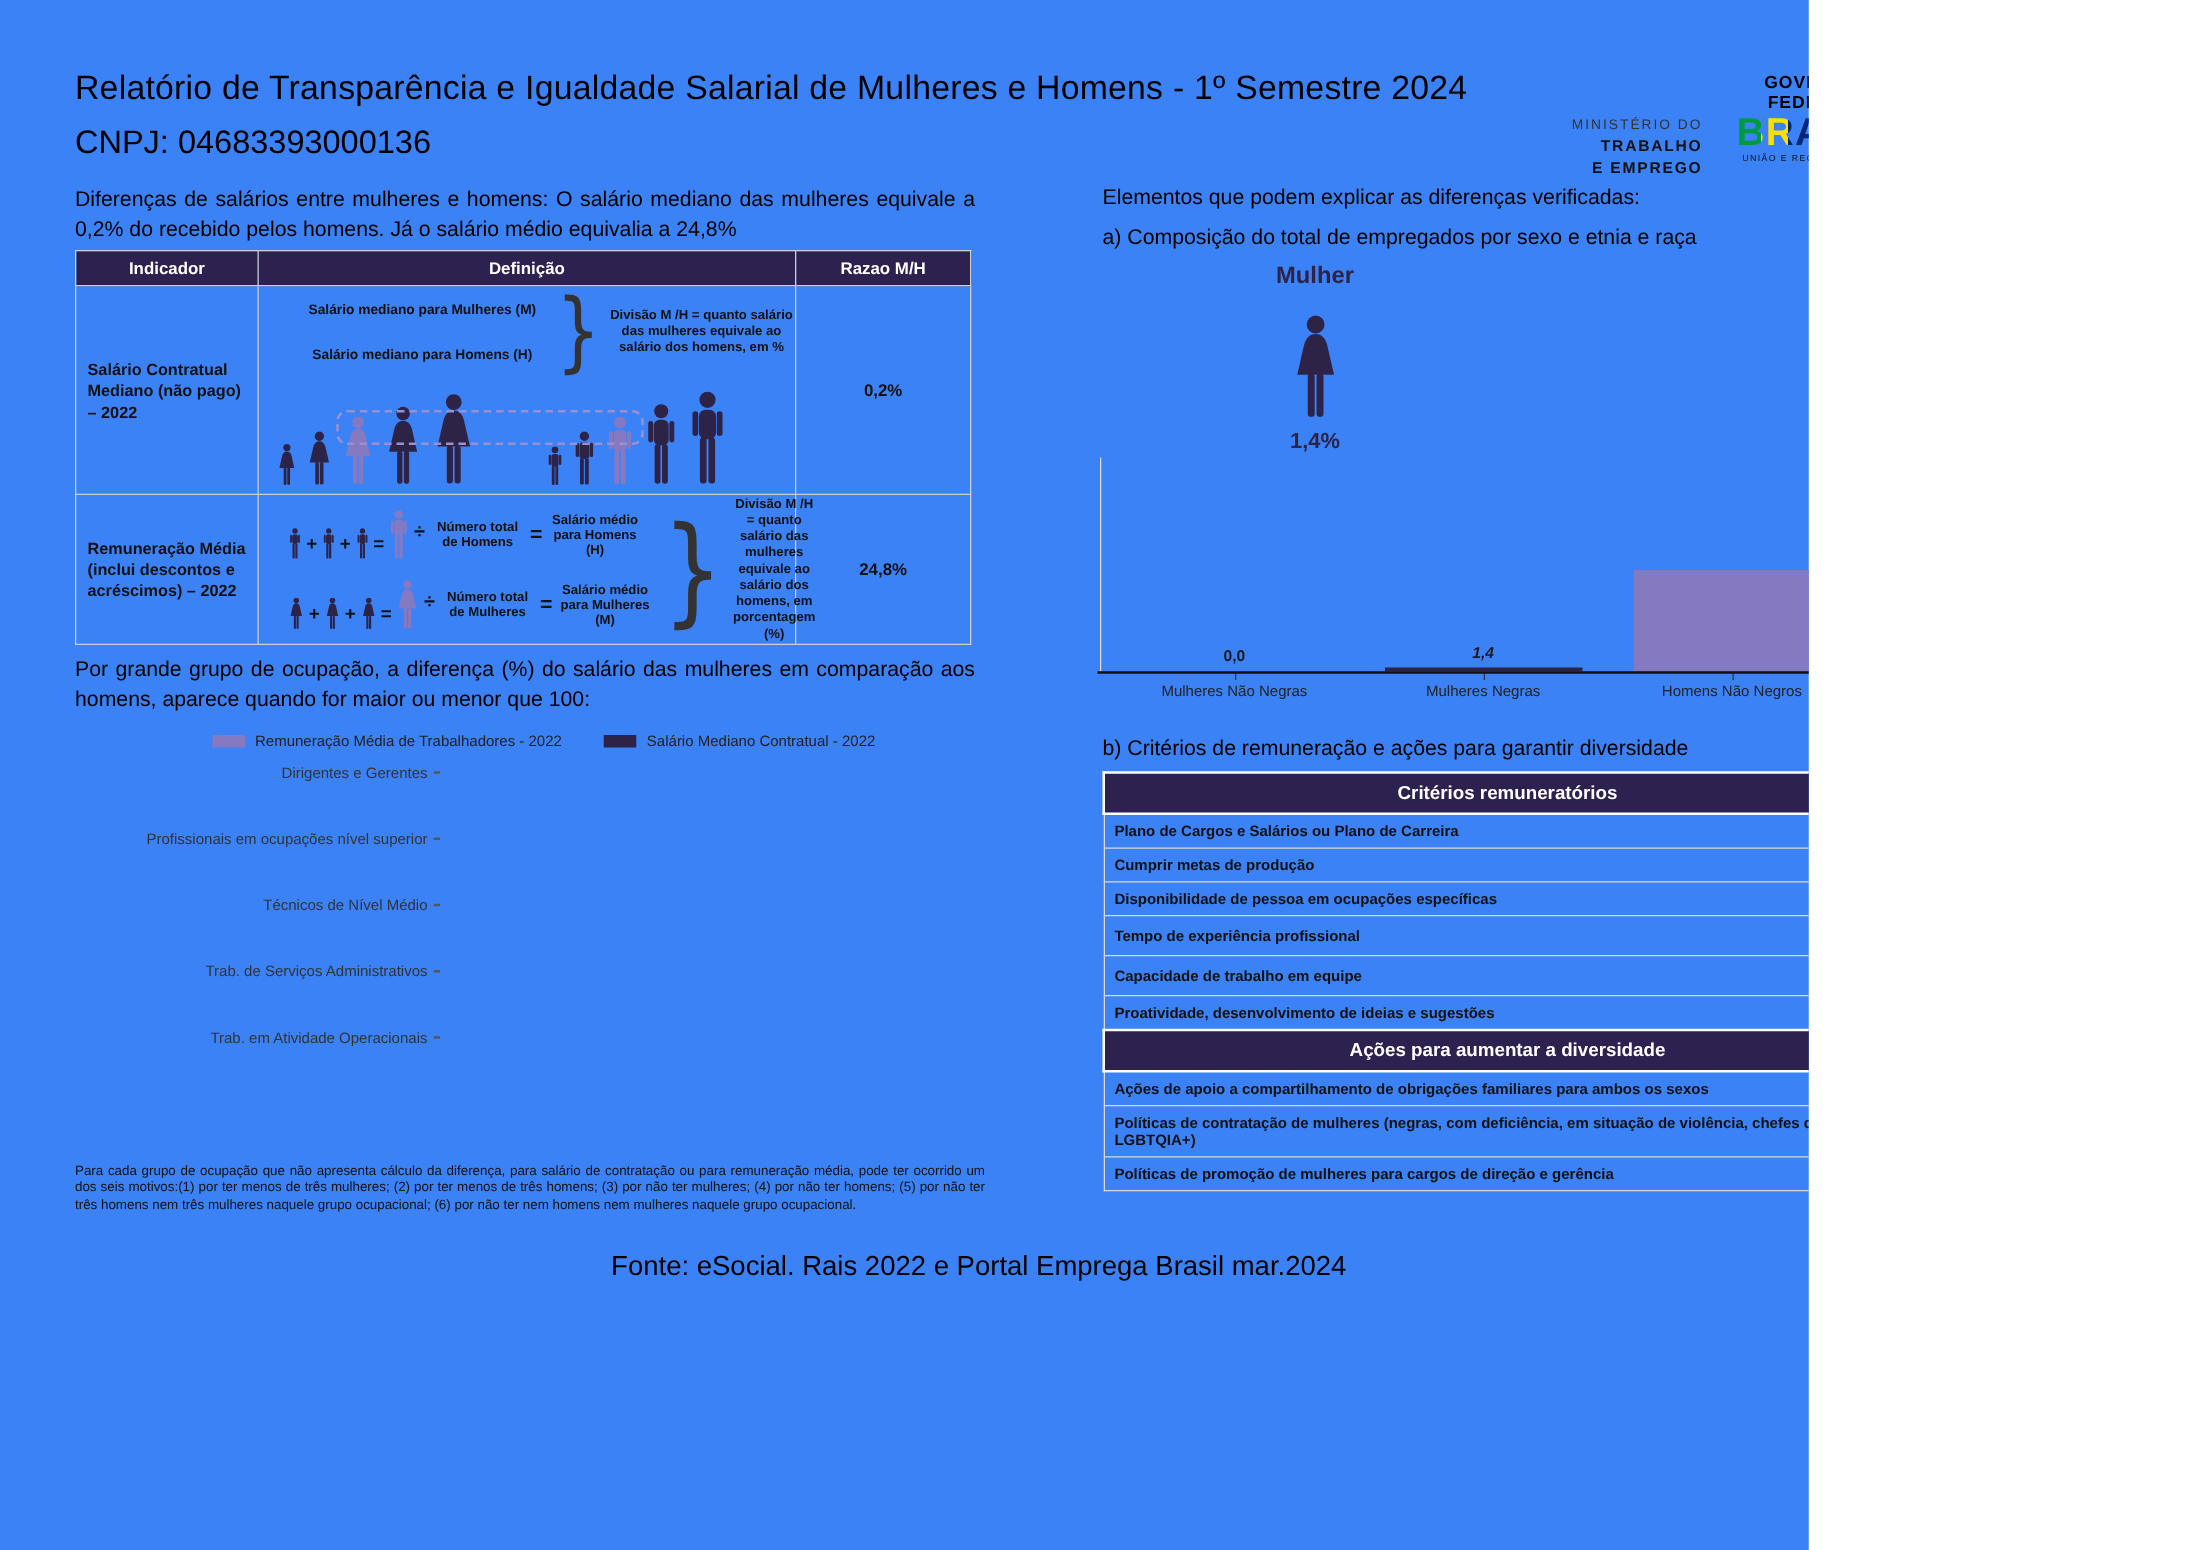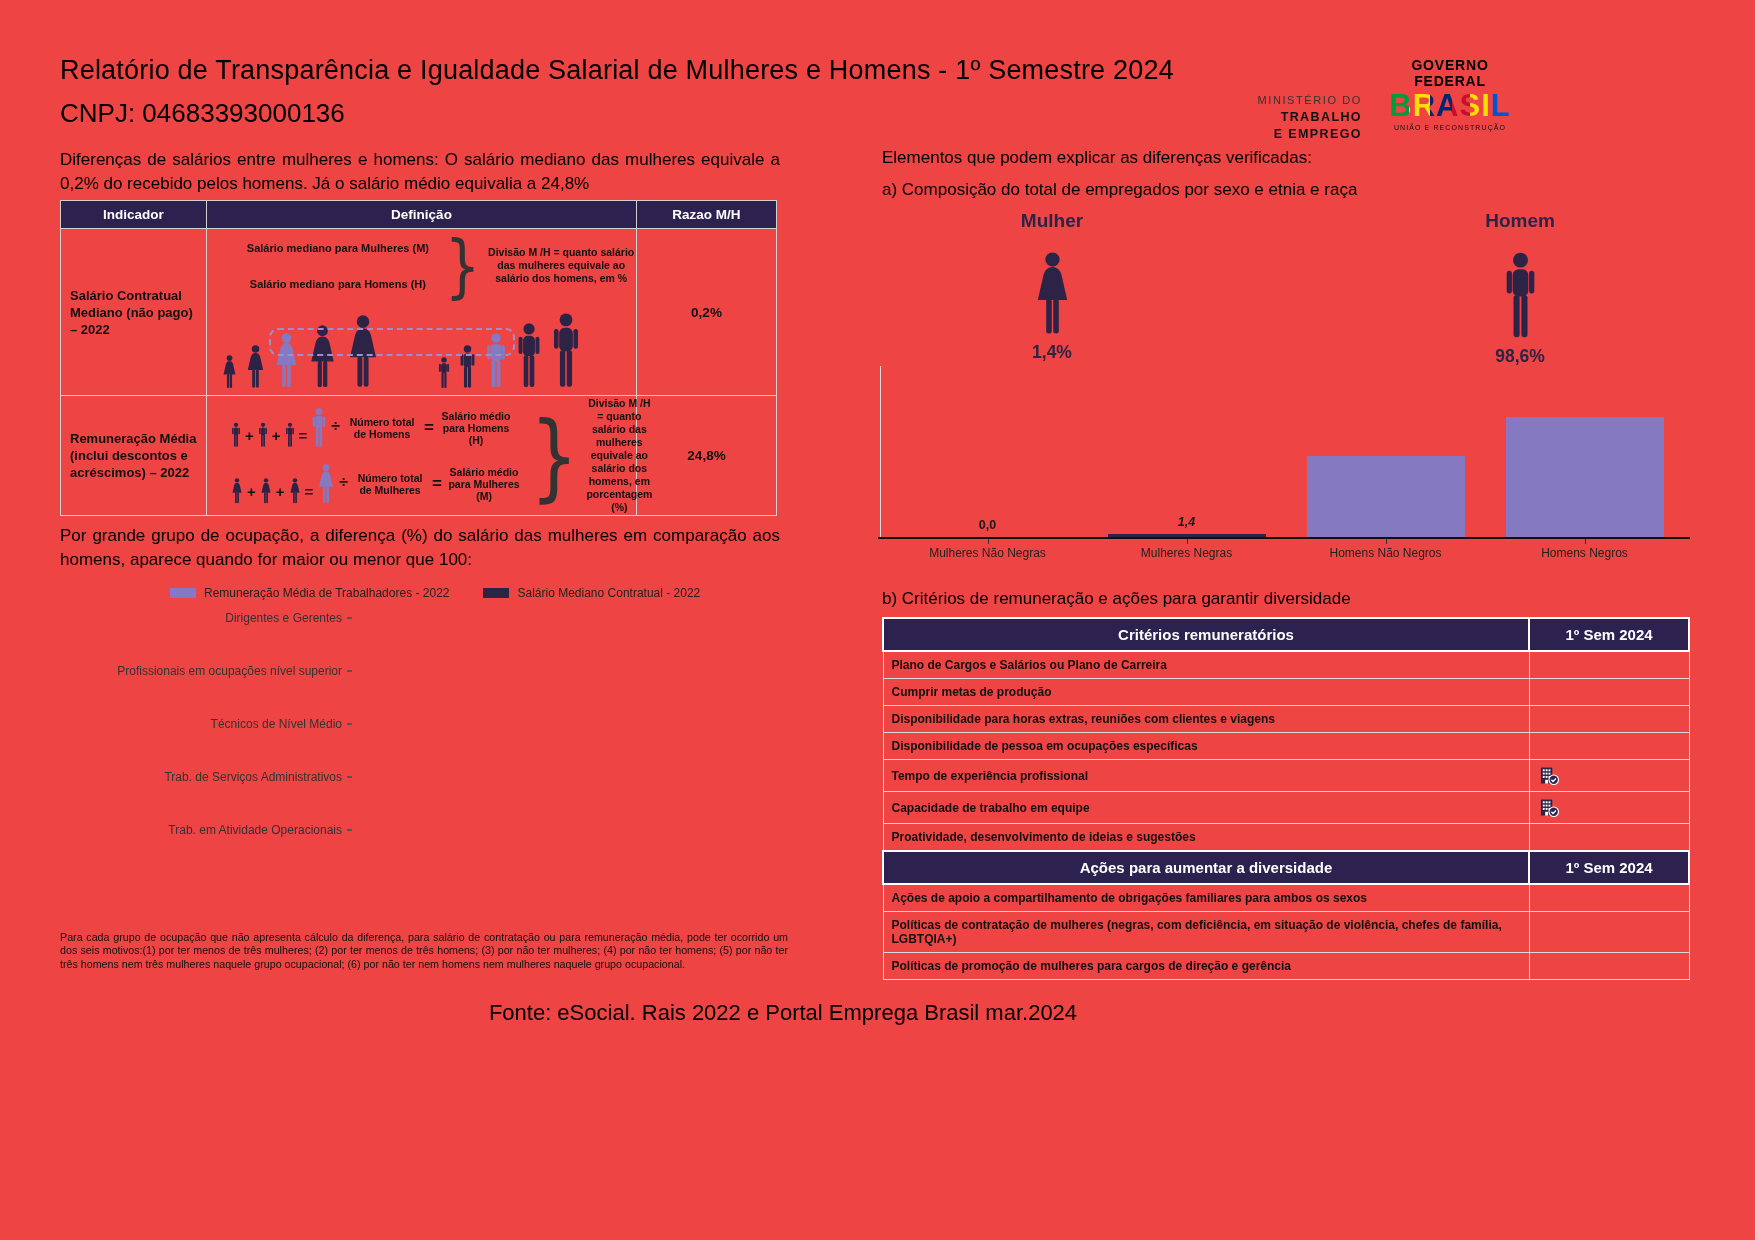--- a/index.html
+++ b/index.html
@@ -1,17 +1,17 @@
 <!DOCTYPE html>
 <html><head>
 <meta charset="utf-8">
 <style>
   *{box-sizing:border-box;margin:0;padding:0;}
   html,body{background:#fff;}
-  .page{position:relative;width:1755px;height:1240px;background:#ef4444;overflow:hidden;
+  .page{position:relative;width:1447px;height:1240px;background:#3b82f6;overflow:hidden;
         font-family:"Liberation Sans",sans-serif;color:#111;}
   .abs{position:absolute;}
 
   
   .title{left:60px;top:55px;width:1170px;font-size:27px;font-weight:400;color:#000;letter-spacing:.2px;}
   .cnpj{left:60px;top:98px;font-size:26px;font-weight:400;color:#000;}
   .ministry{left:1140px;top:92px;width:222px;text-align:right;line-height:17px;}
   .ministry .m1{font-size:11px;letter-spacing:1.6px;color:#333;}
   .ministry .m2{font-size:12.5px;font-weight:bold;letter-spacing:1.4px;color:#111;}
   .govlogo{left:1388px;top:57px;width:124px;text-align:center;}
@@ -348,24 +348,20 @@
     </tr>
     <tr>
       <td>Plano de Cargos e Salários ou Plano de Carreira</td>
       <td class="cval"></td>
     </tr>
     <tr>
       <td>Cumprir metas de produção</td>
       <td class="cval"></td>
     </tr>
     <tr>
-      <td>Disponibilidade para horas extras, reuniões com clientes e viagens</td>
-      <td class="cval"></td>
-    </tr>
-    <tr>
       <td>Disponibilidade de pessoa em ocupações específicas</td>
       <td class="cval"></td>
     </tr>
     <tr>
       <td>Tempo de experiência profissional</td>
       <td class="cval">
             <svg class="bcheck" viewBox="0 0 22 20">
               <rect x="3" y="1.5" width="12" height="17" rx="0.5" fill="currentColor"></rect>
               <g fill="#fff">
                 <rect x="5" y="3.5" width="2" height="2"></rect>

